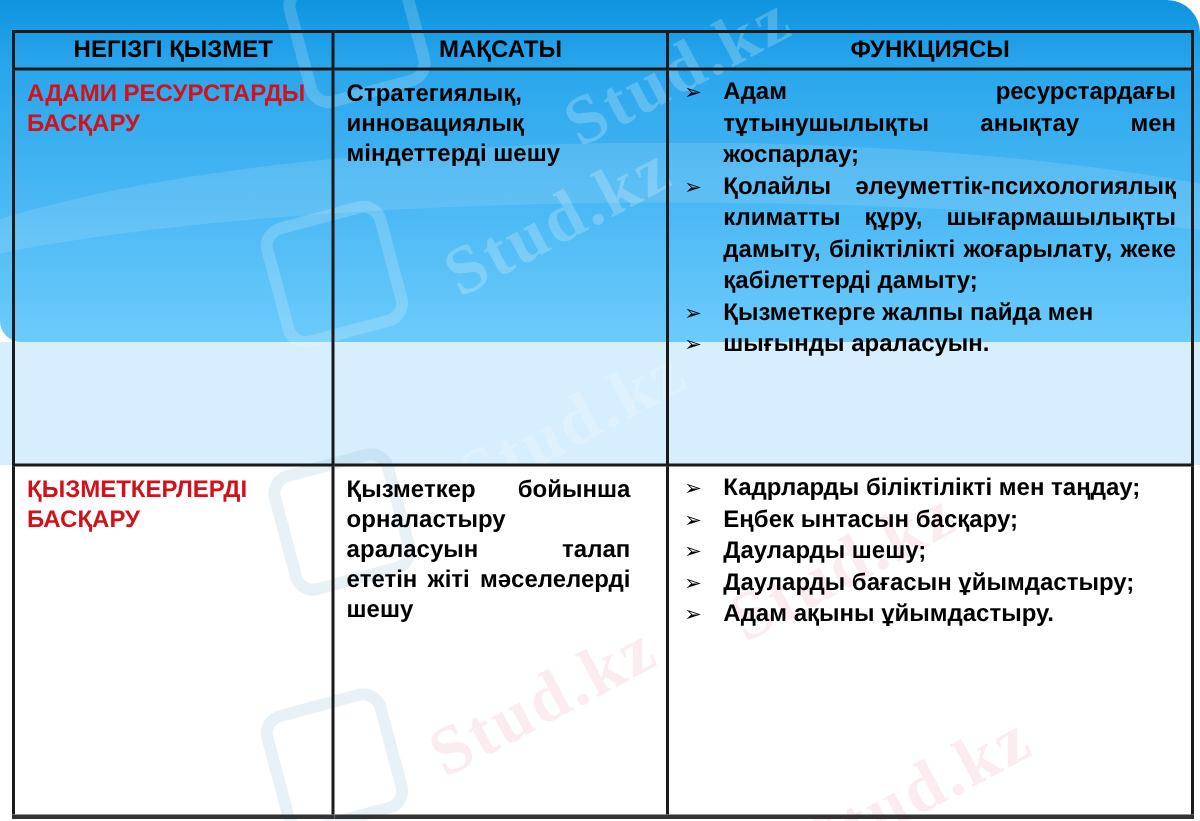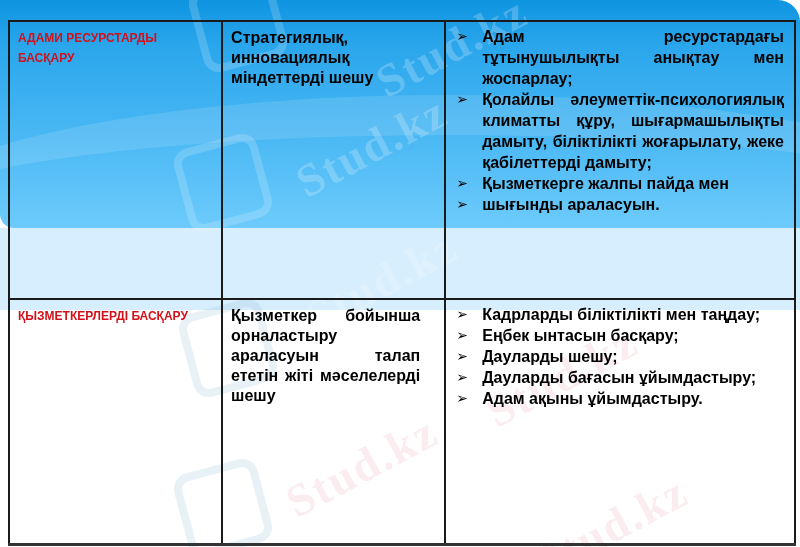--- a/index.html
+++ b/index.html
@@ -43,21 +43,21 @@
     border:2px solid #1a1a1a; vertical-align:top; padding:0;
   }
   table.main tr.outer-bottom td { border-bottom:3px solid #333; }
   table.main th {
     height:22px; font-size:16px; font-weight:bold; color:#000; text-align:center;
     vertical-align:middle; padding-top:1px;
   }
   .col1 { width:212px; } .col2 { width:222px; } .col3 { width:348px; }
   .row1 { height:264px; } .row2 { height:234px; }
   .cat {
-    color:#d2111a; font-weight:bold; font-size:12px; line-height:20px;
+    color:#d2111a; font-weight:bold; font-size:16px; line-height:20px;
     padding:6px 8px 0 8px; text-transform:none;
   }
   .goal {
     color:#000; font-weight:bold; font-size:16px; line-height:20px;
     padding:6px 24px 0 8px; text-align:justify;
   }
   ul.funcs { list-style:none; margin:0; padding:4px 10px 0 6px; }
   ul.funcs li {
     position:relative; padding-left:30px; font-size:16px; font-weight:bold;
     line-height:21px; color:#000; text-align:justify; text-align-last:auto;
@@ -85,20 +85,25 @@
 <div class="watermark pink" style="left:280px;top:440px;">Stud.kz</div>
 <div class="watermark pink" style="left:530px;top:500px;">Stud.kz</div>
 
 <table class="main">
   <colgroup>
     <col class="col1">
       <col class="col2">
       <col class="col3">
   </colgroup>
   <tbody>
+      <tr>
+    <th>НЕГІЗГІ ҚЫЗМЕТ</th>
+    <th>МАҚСАТЫ</th>
+    <th>ФУНКЦИЯСЫ</th>
+  </tr>
   <tr class="row1">
     <td>
       <div class="cat">АДАМИ РЕСУРСТАРДЫ БАСҚАРУ</div>
     </td>
     <td>
       <div class="goal">Стратегиялық, инновациялық міндеттерді шешу</div>
     </td>
     <td>
       <ul class="funcs">
         <li>

